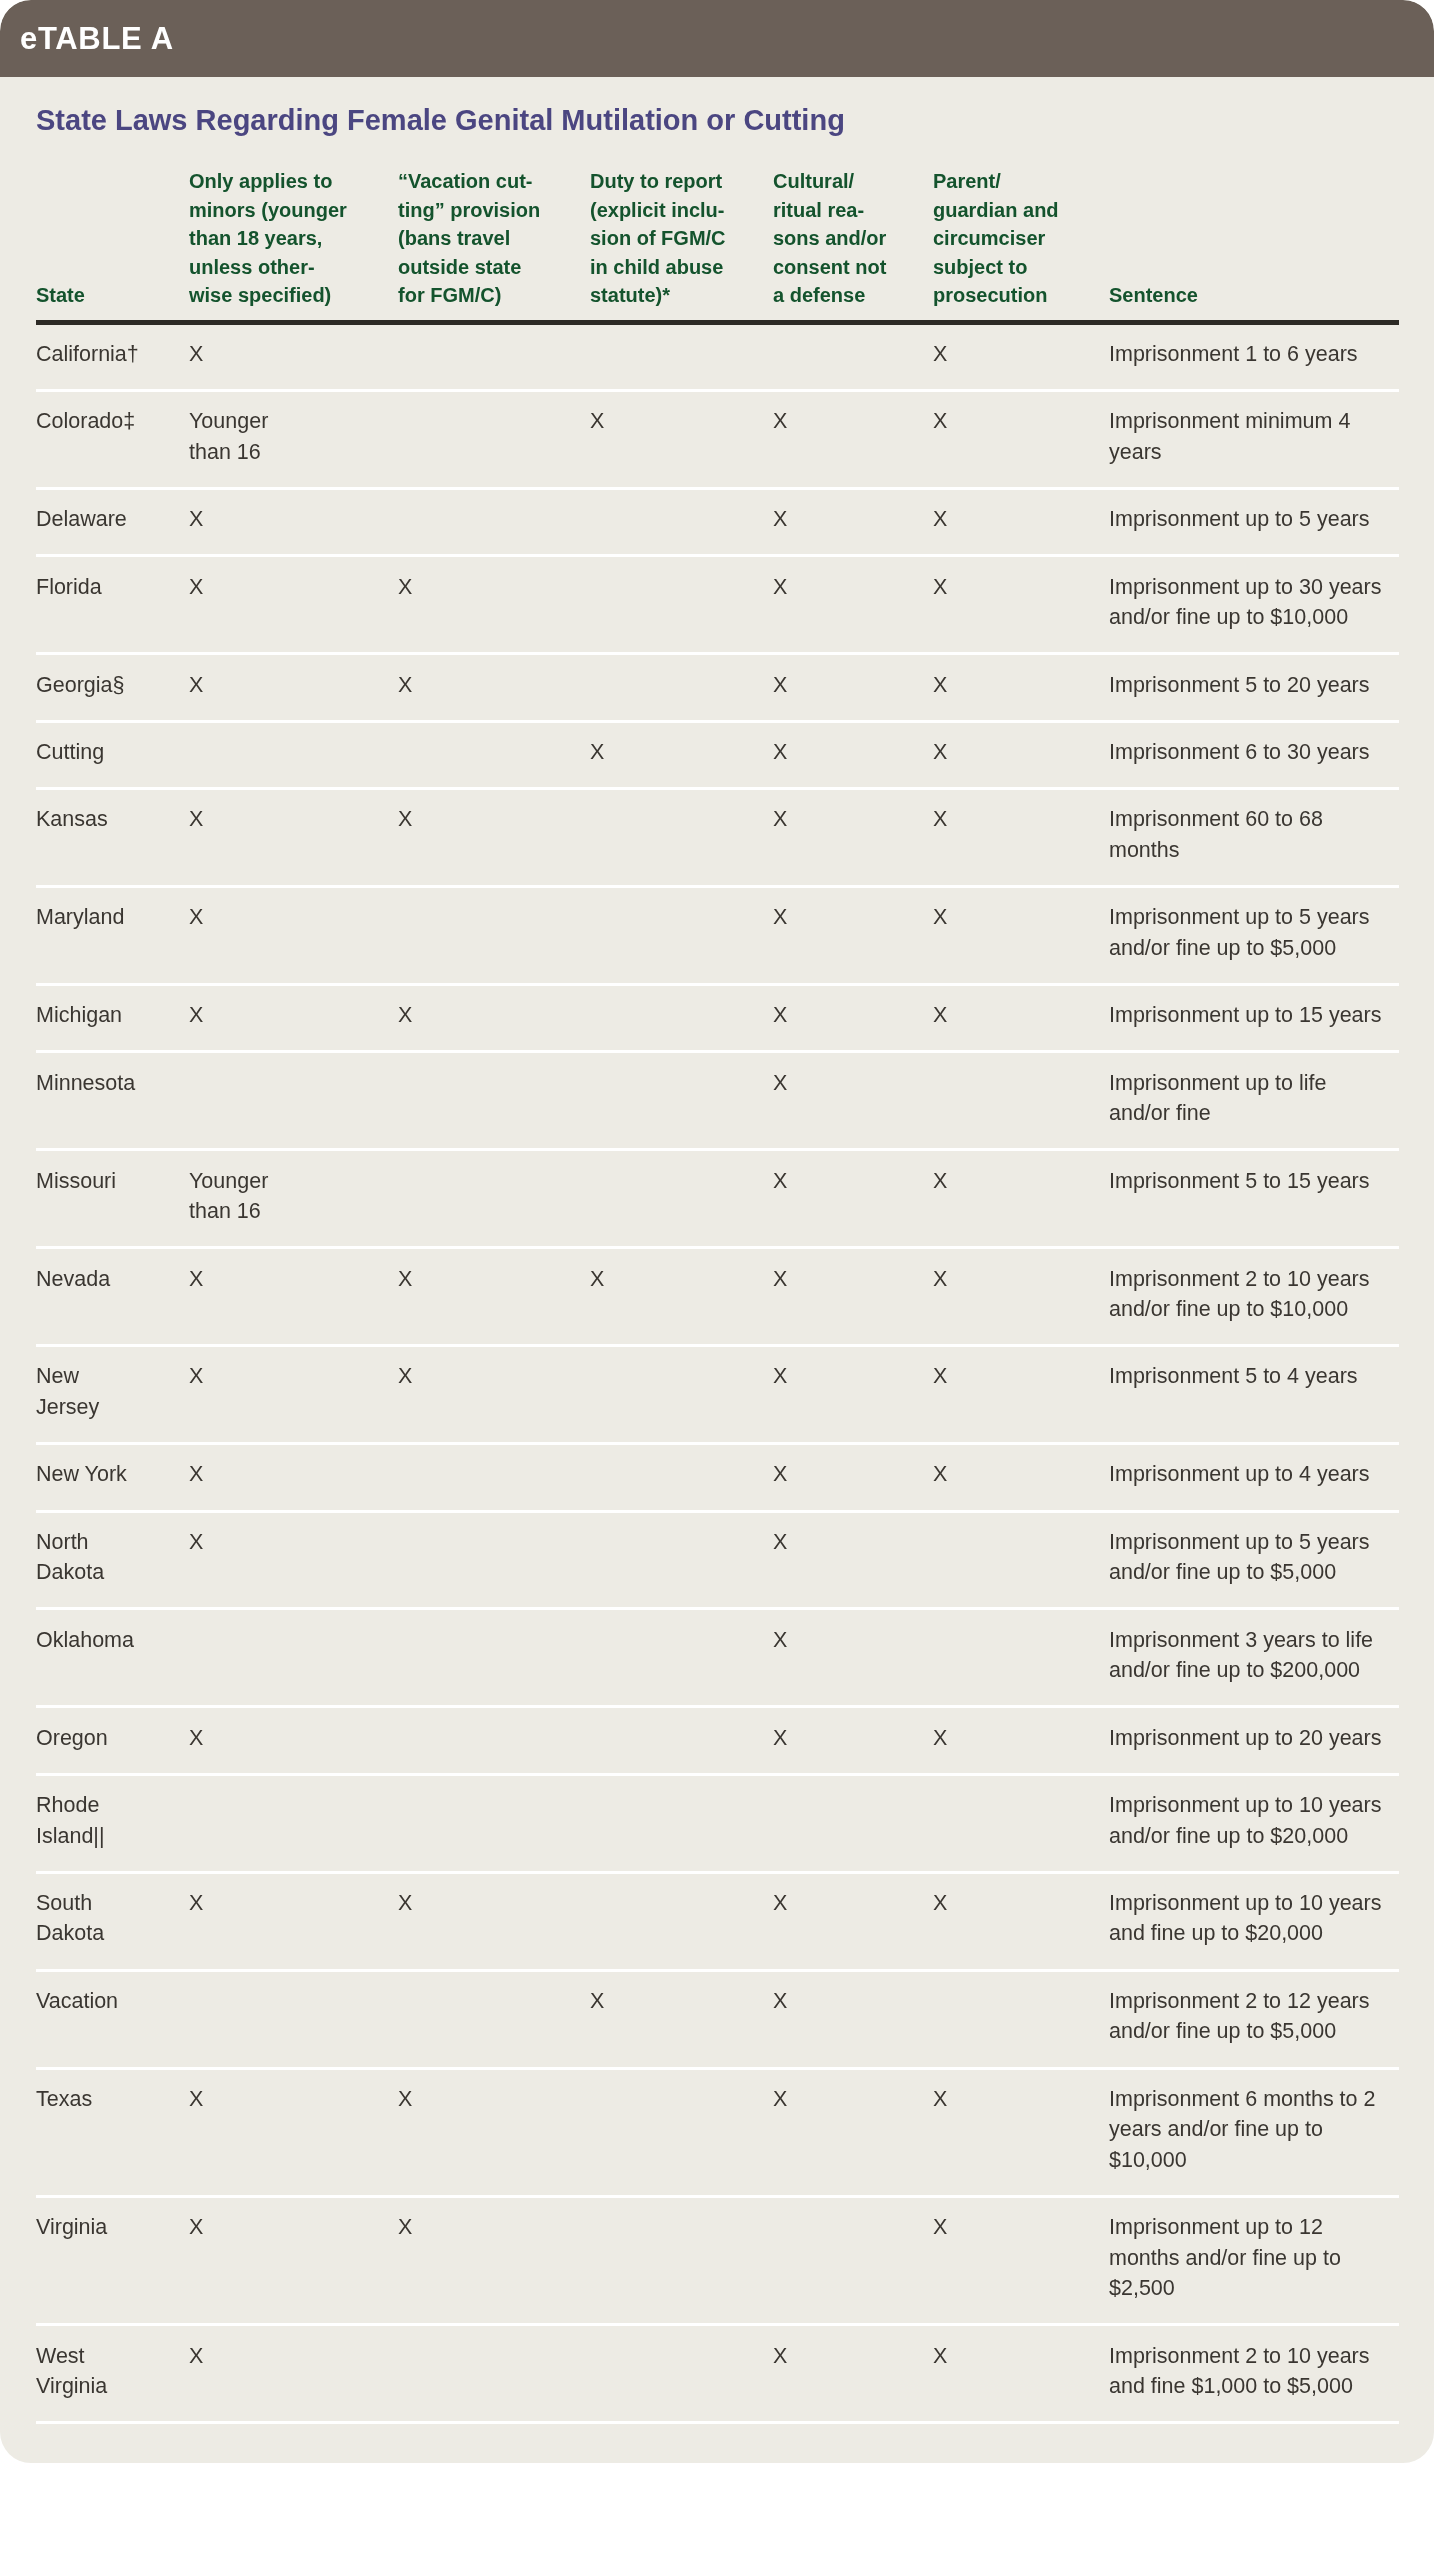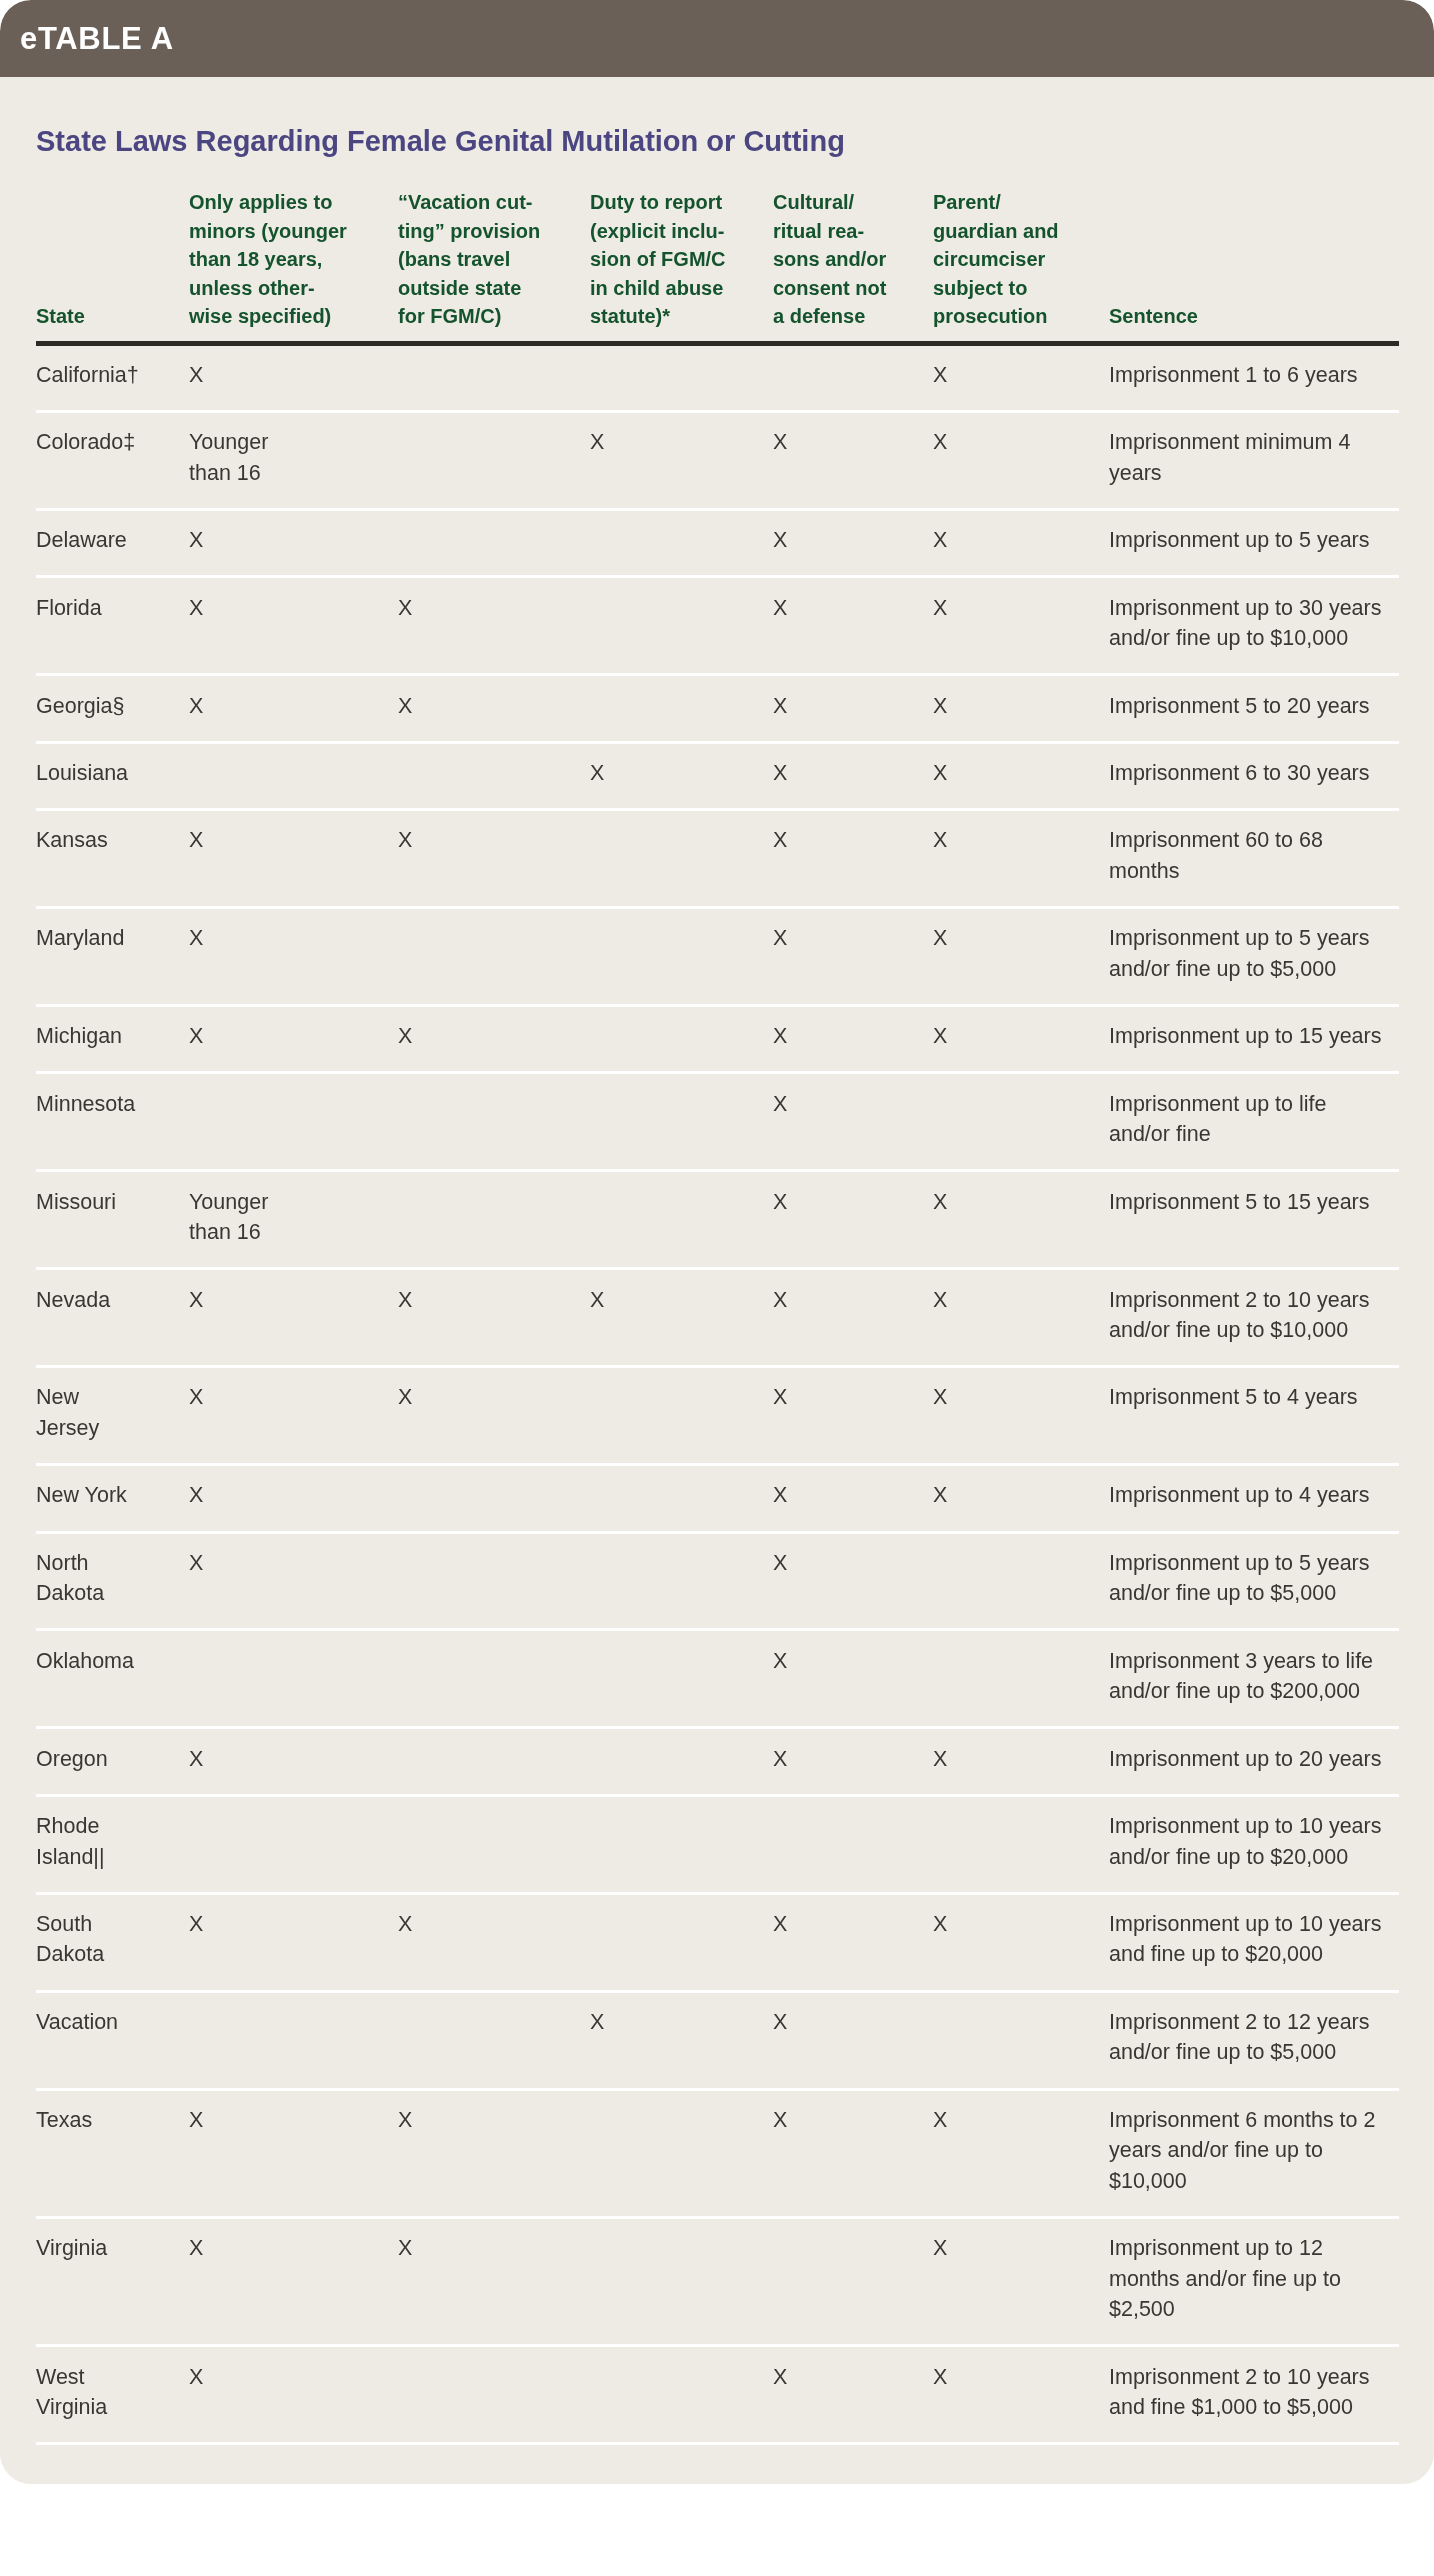--- a/index.html
+++ b/index.html
@@ -33,21 +33,21 @@
   }
 
   .content {
     padding: 25px 36px 39px 36px;
   }
 
   .table-title {
     color: #4b4681;
     font-size: 29px;
     font-weight: bold;
-    margin: 23px 0 30px 0;
+    margin: 2px 0 30px 0;
     line-height: 1.15;
   }
 
   table.laws {
     width: 1362px;
     border-collapse: collapse;
     table-layout: fixed;
     color: #3a3631;
   }
   table.laws th {
@@ -168,21 +168,21 @@
           <tr>
             <td class="cell-state">Georgia§</td>
             <td class="cell-minors">X</td>
             <td class="cell-vacation">X</td>
             <td class="cell-duty"></td>
             <td class="cell-cultural">X</td>
             <td class="cell-parent">X</td>
             <td class="cell-sentence">Imprisonment 5 to 20 years</td>
           </tr>
           <tr>
-            <td class="cell-state">Louisiana</td>
+            <td class="cell-state">Cutting</td>
             <td class="cell-minors"></td>
             <td class="cell-vacation"></td>
             <td class="cell-duty">X</td>
             <td class="cell-cultural">X</td>
             <td class="cell-parent">X</td>
             <td class="cell-sentence">Imprisonment 6 to 30 years</td>
           </tr>
           <tr>
             <td class="cell-state">Kansas</td>
             <td class="cell-minors">X</td>

